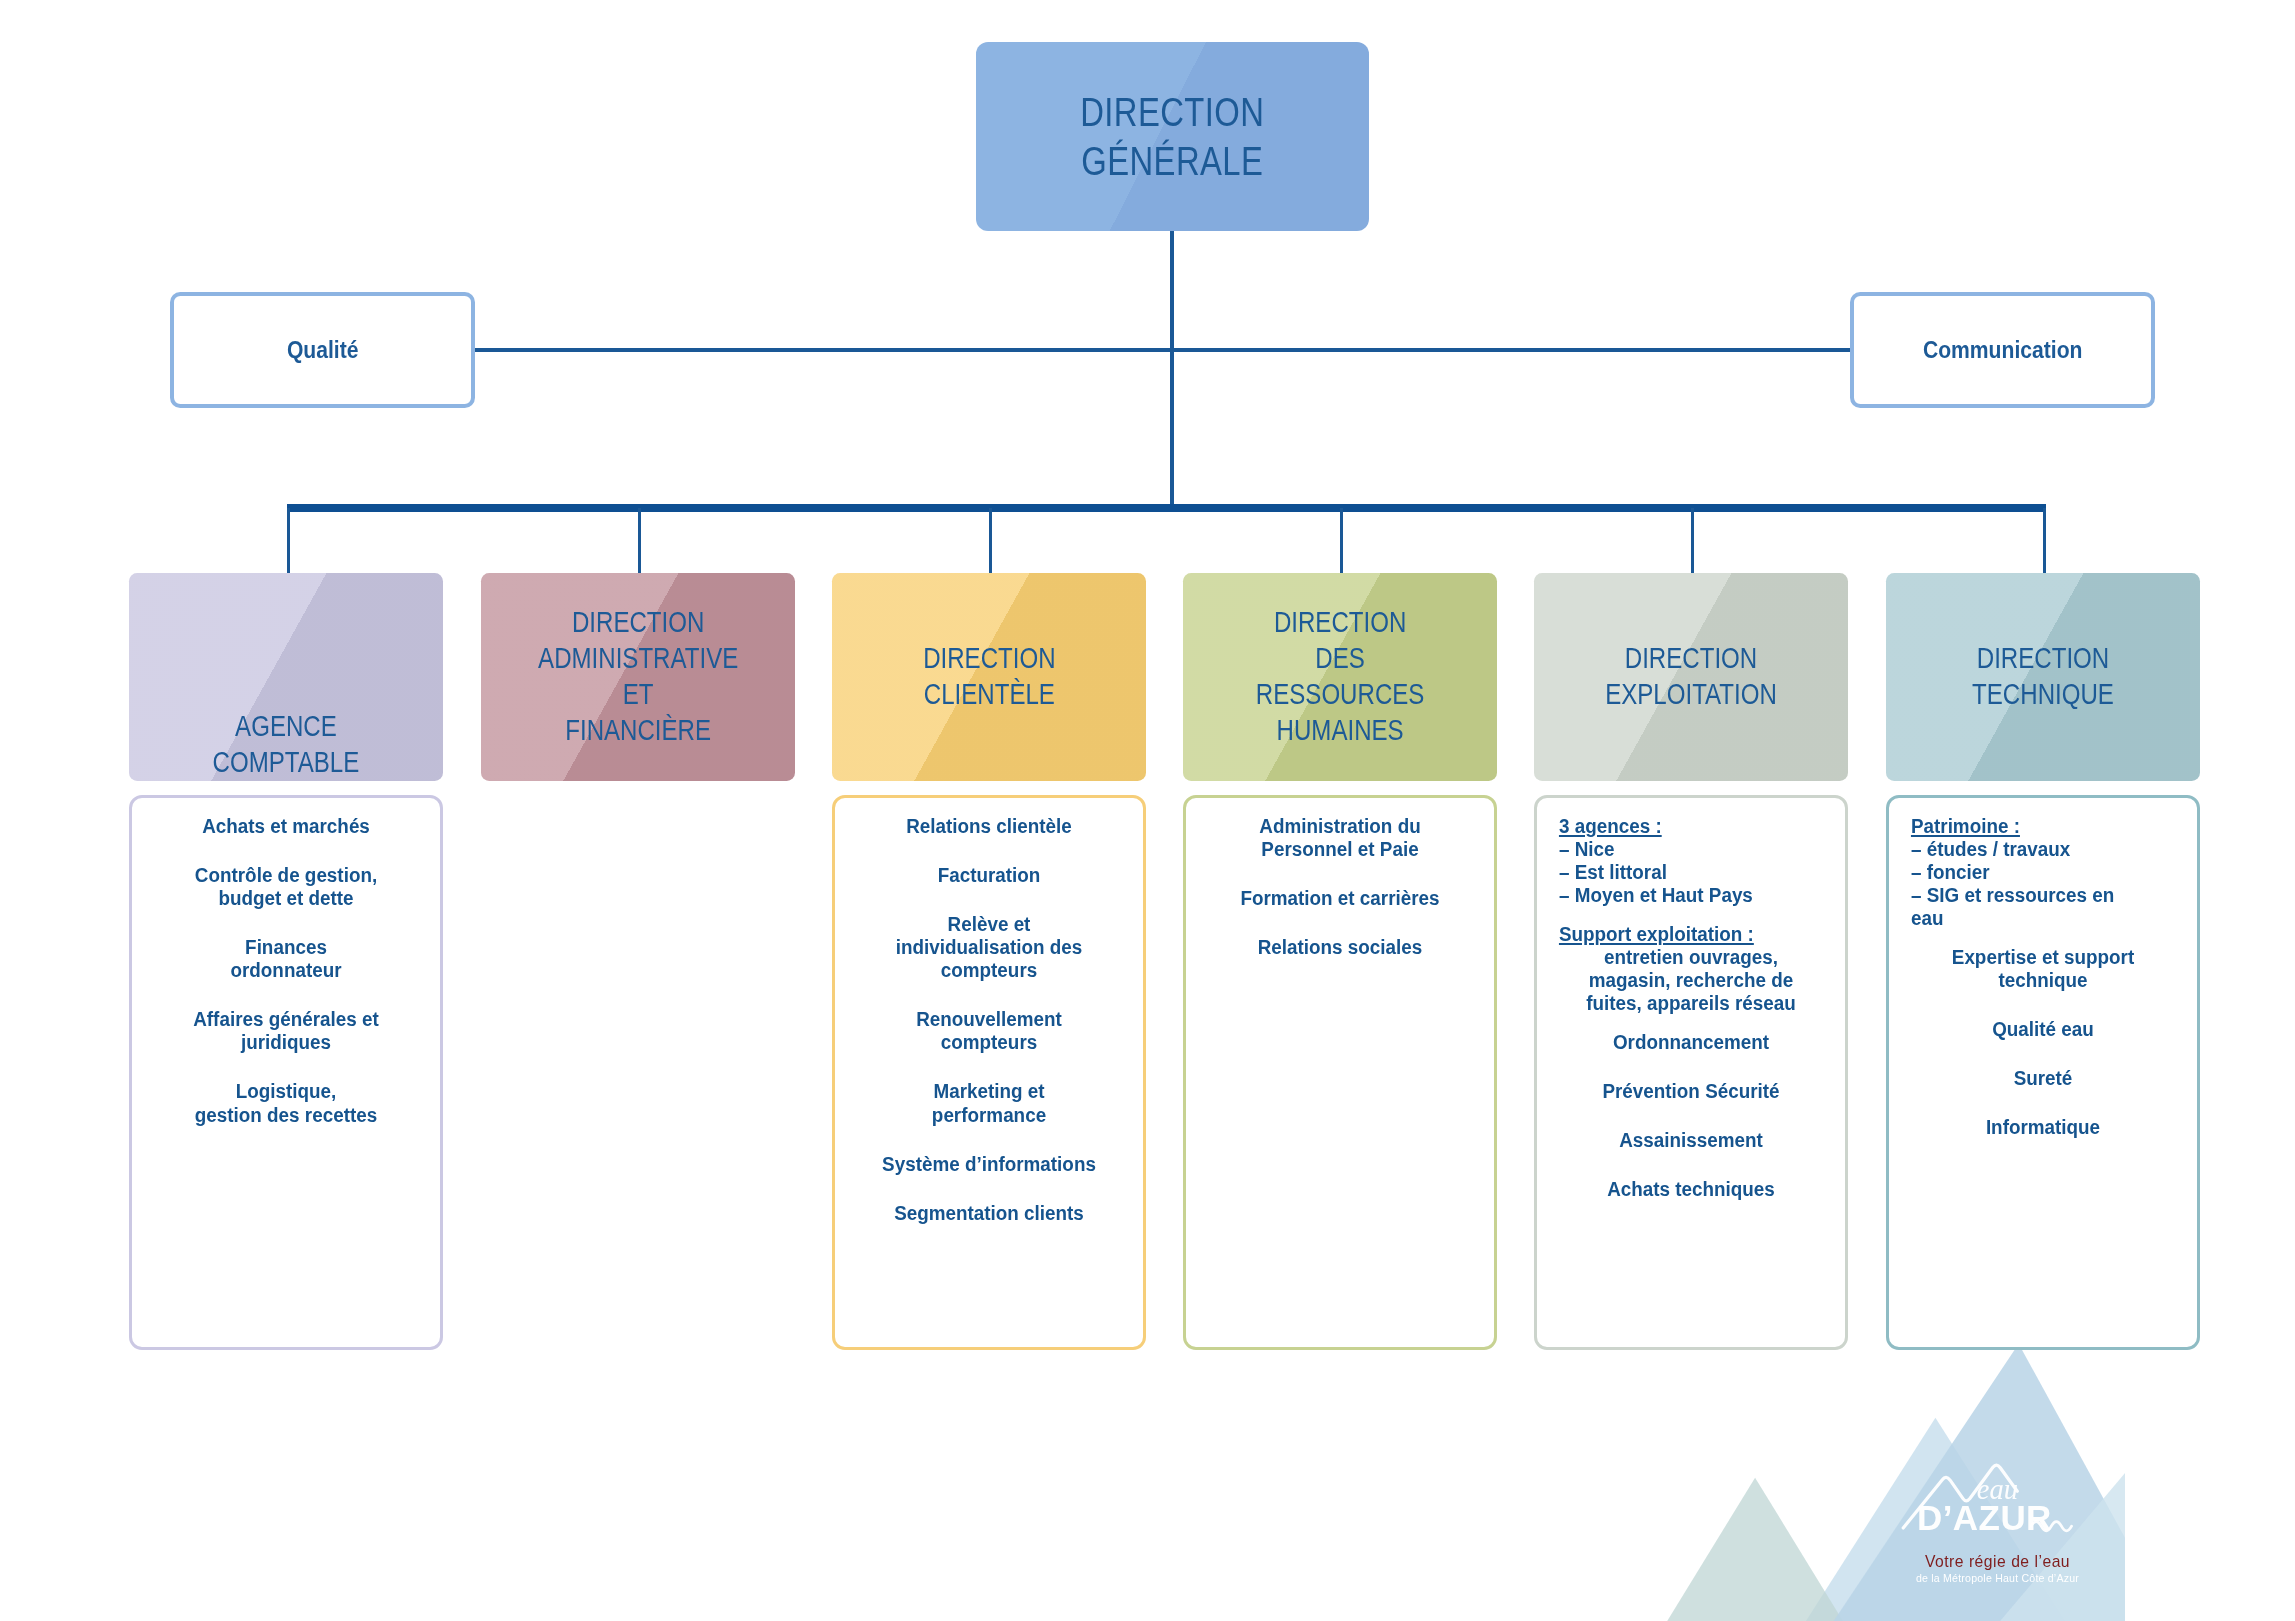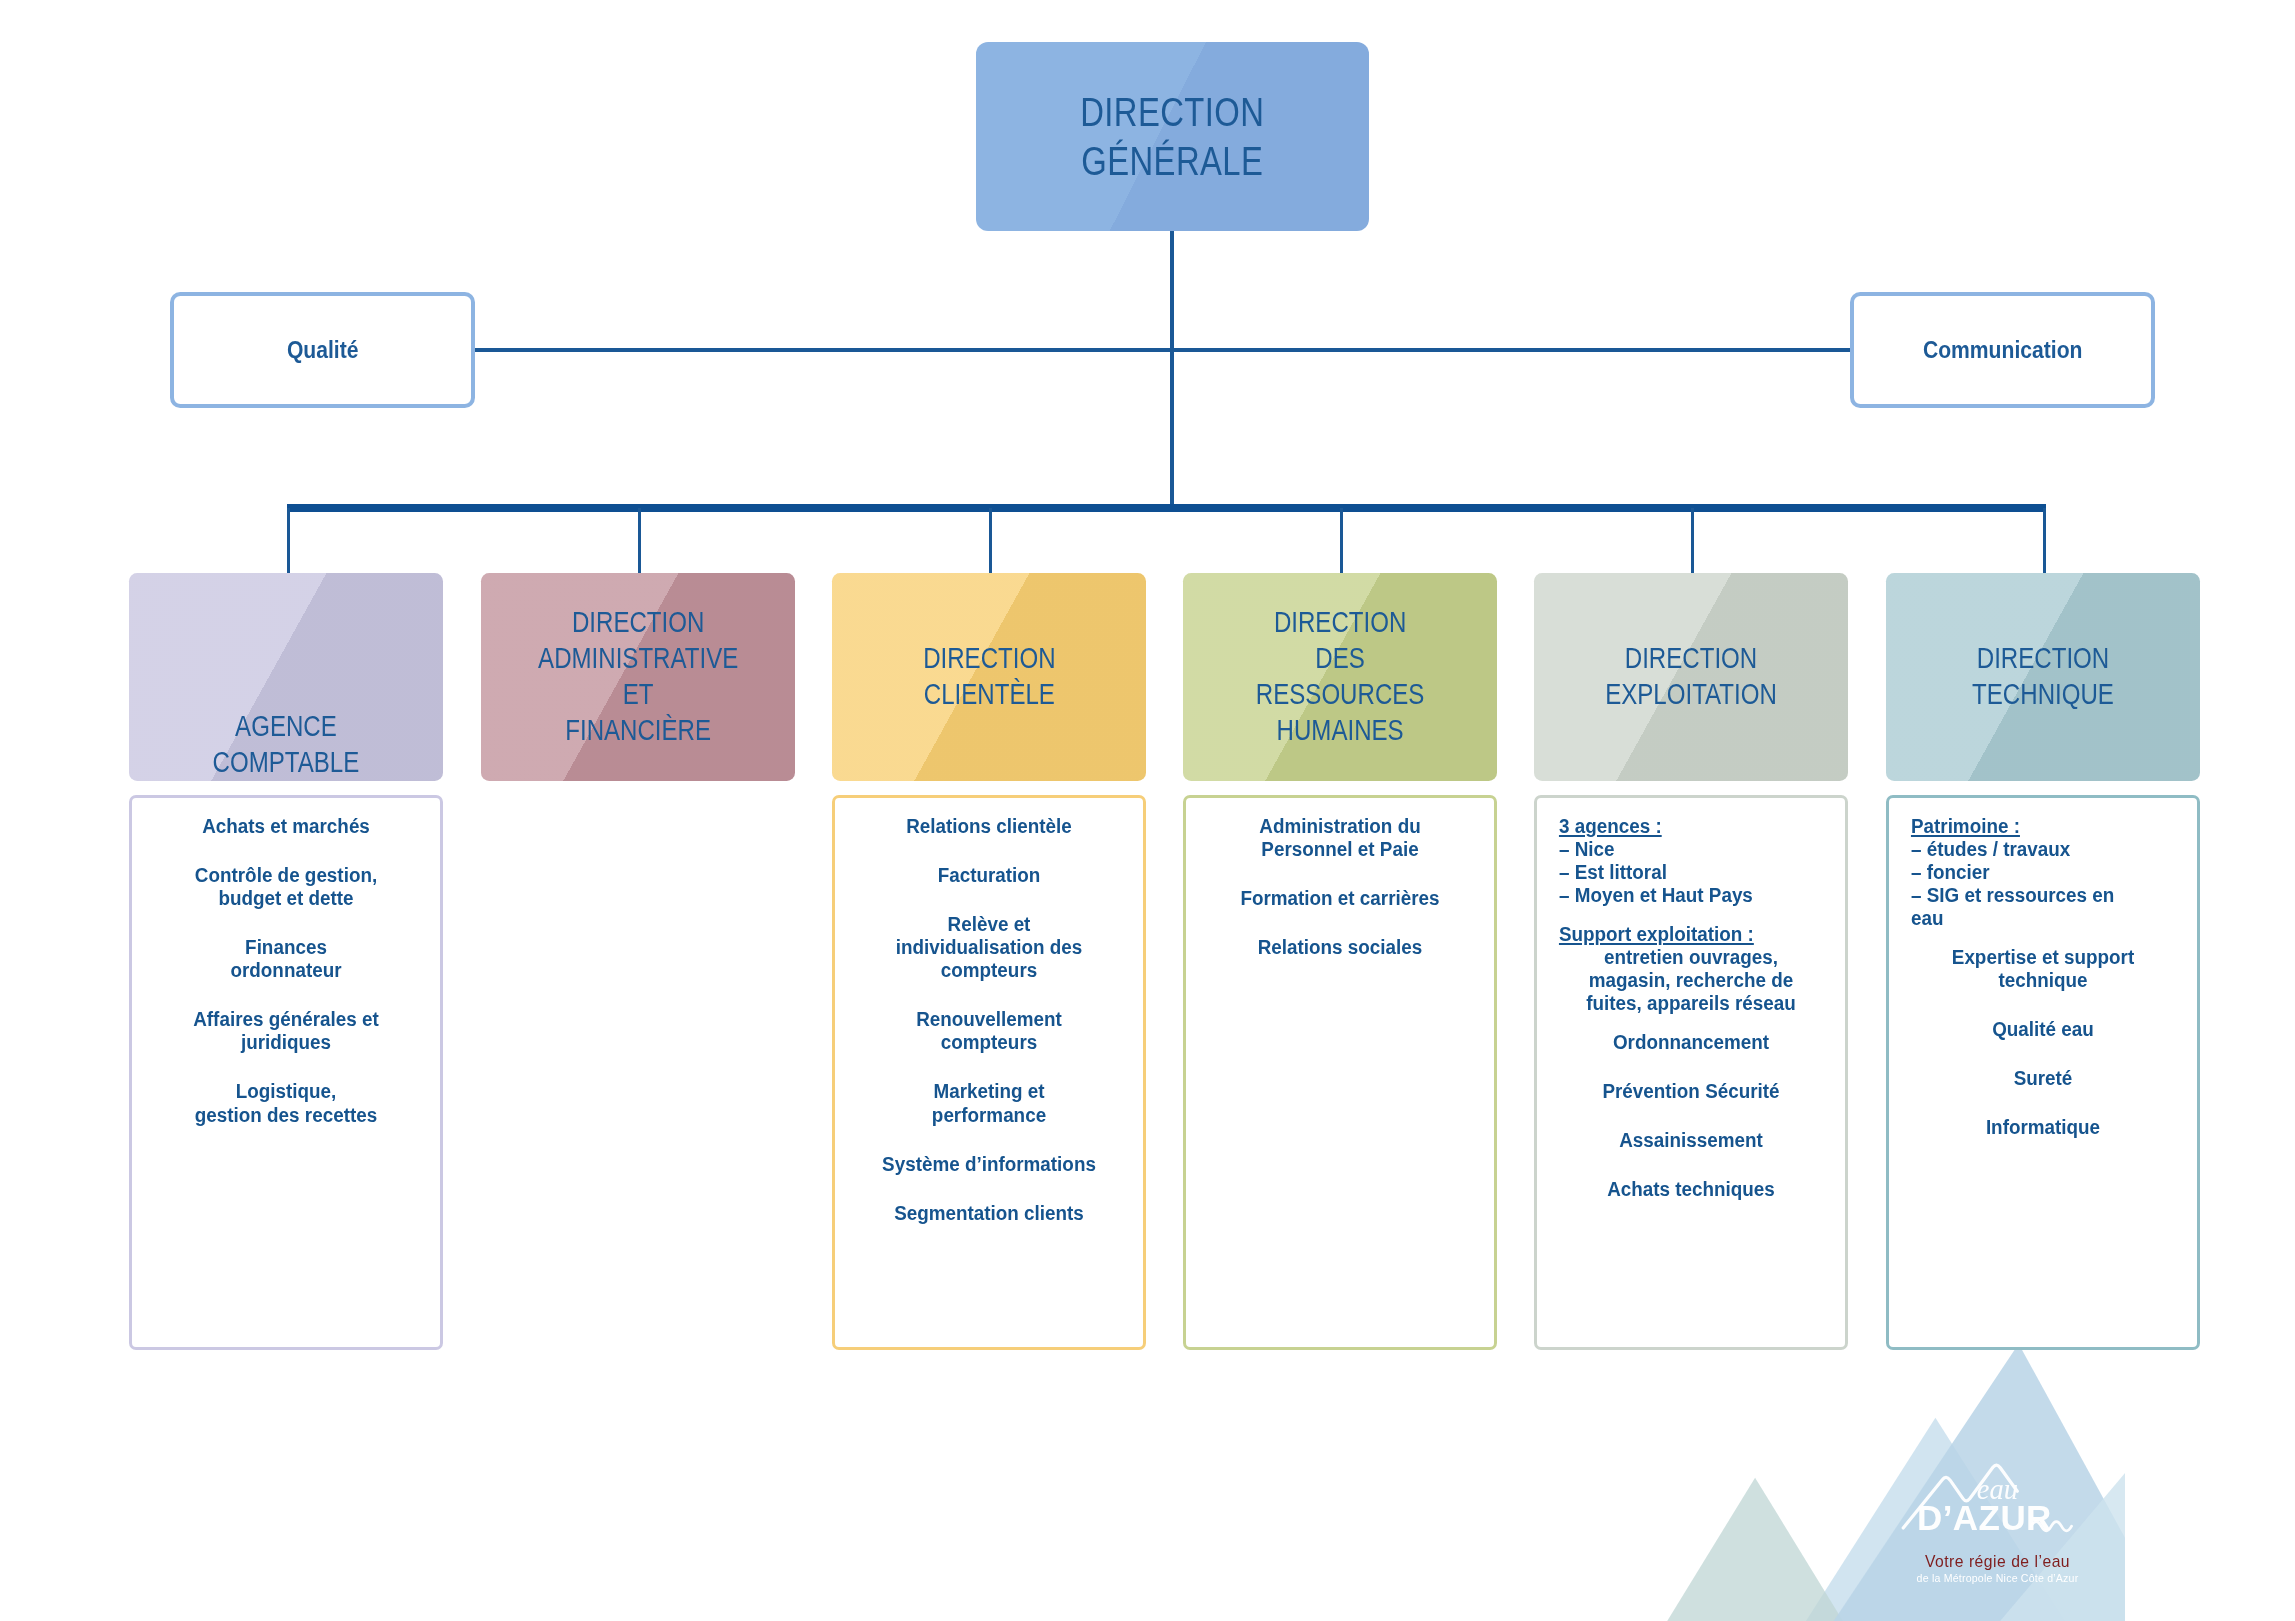--- a/index.html
+++ b/index.html
@@ -82,21 +82,21 @@
     font-size: 29px;
     line-height: 1.24;
     color: #1d5a96;
     transform: scaleX(0.83);
     padding: 0 4.6px;
   }
 
   .col-body {
     margin-top: 14px;
     height: 555px;
-    border-radius: 7px;
+    border-radius: 13px;
     border: 3.7px solid #cccccc;
     background: #ffffff;
     padding: 16.6px 12px 9.2px 12px;
     text-align: center;
   }
   .item {
     font-family: "Liberation Sans Narrow", "Liberation Sans", sans-serif;
     font-weight: bold;
     font-size: 20.3px;
     line-height: 1.14;
@@ -330,17 +330,17 @@
     </div>
 
   <div class="logo">
     <svg width="199" height="92" viewBox="0 0 430 200">
       <path d="M10 150 L95 45 Q103 34 112 46 L140 86 Q147 96 155 86 L205 18 Q213 8 221 19 L258 70" fill="none" stroke="#ffffff" stroke-width="7" stroke-linecap="round" opacity="0.95"></path>
       <text x="170" y="88" font-family="Liberation Serif, serif" font-style="italic" font-size="62" fill="#ffffff" opacity="0.97">eau</text>
       <text x="40" y="155" font-family="Liberation Sans, sans-serif" font-weight="bold" font-size="76" fill="#ffffff" letter-spacing="1" opacity="0.98">D’AZUR</text>
       <path d="M288 146 q11 -20 22 0 q11 20 22 0 q11 -20 22 0 q11 20 22 0" fill="none" stroke="#ffffff" stroke-width="6" stroke-linecap="round" opacity="0.95"></path>
     </svg>
     <div class="logo-tag1">Votre régie de l’eau</div>
-    <div class="logo-tag2">de la Métropole Nice Côte d’Azur</div>
+    <div class="logo-tag2">de la Métropole Haut Côte d’Azur</div>
   </div>
 
 </div>
 
 
 </body></html>

